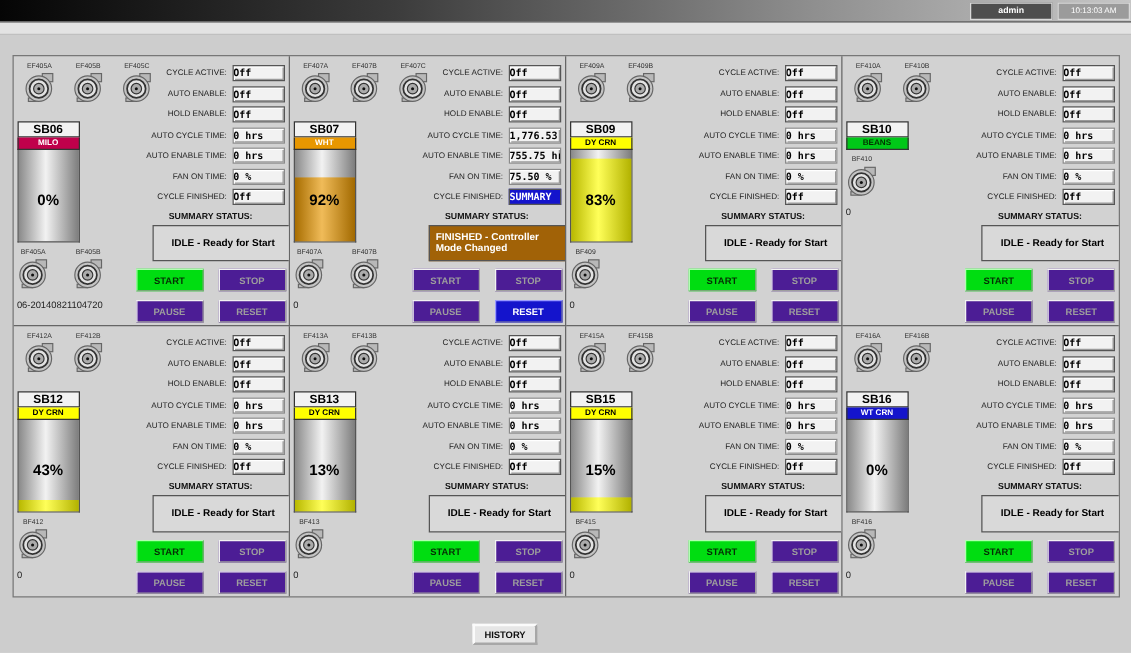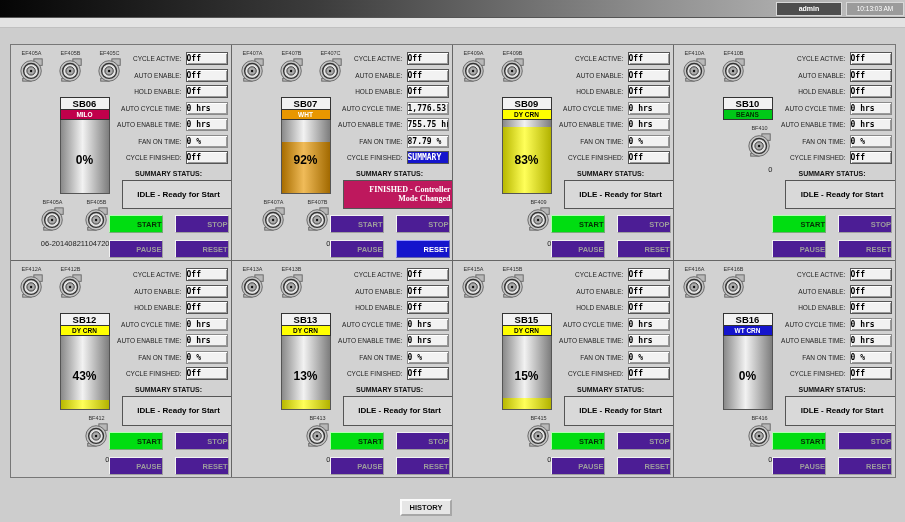--- a/index.html
+++ b/index.html
@@ -41,21 +41,21 @@
     display:grid; grid-template-columns:repeat(4,1fr);
     grid-template-rows:repeat(2,216px);
   }
   .panel {
     border-right:1px solid #666; border-bottom:1px solid #666;
     display:flex; padding:3px 3px 2px 3px; overflow:hidden; position:relative;
   }
   .panel:nth-child(4n) { border-right:none; }
   .panel:nth-child(n+5) { border-bottom:none; }
 
-  .left-col { width:96px; flex:none; display:flex; flex-direction:column; align-items:flex-end; }
+  .left-col { width:96px; flex:none; display:flex; flex-direction:column; align-items:flex-start; }
   .top-fans { display:flex; gap:13px; align-self:flex-start; margin:2px 0 0 5px; height:38px; }
   .fan { display:flex; flex-direction:column; align-items:center; }
   .fan-label { font-size:5.5px; color:#333; margin-bottom:1px; white-space:nowrap; }
 
   .tank { margin-top:9px; width:50px; flex:none; }
   .tank-id {
     height:13px; background:#f2f2f2; border:1px solid #333;
     font-weight:bold; font-size:9.5px; text-align:center; line-height:12px; color:#000;
   }
   .tank-product {
@@ -87,41 +87,40 @@
     box-shadow:inset 1px 1px 0 #fff, inset -1px -1px 0 #9a9a9a;
     font-size:8px; font-weight:bold; text-align:left; line-height:12px;
     font-family:"DejaVu Sans Mono", monospace; color:#000;
     white-space:nowrap; overflow:hidden;
   }
   .val-time { border-color:#8a8a8a; }
   .val-finished { background:#1414cc; color:#fff; box-shadow:none; }
   .summary-label { text-align:center; font-size:7px; font-weight:bold; margin:2px 0 3px; }
   .summary-box {
     align-self:center; width:114px; height:34px; border:1px solid #555; background:#d9d9d9;
-    display:flex; align-items:center; justify-content:center; text-align:right;
+    display:flex; align-items:center; justify-content:center; text-align:left;
     font-size:8px; font-weight:bold; padding:0 5px; color:#000;margin-left:20px;
   }
-  .summary-alarm { background:#be185d; color:#fff;font-family:Liberation Serif, serif; }
+  .summary-alarm { background:#a16207; color:#fff; }
   .btn-grid {
     display:grid; grid-template-columns:54px 54px; gap:7px 12px;
     justify-content:center; margin-top:6px;
   }
   .hmi-btn {
     height:18px; font-size:7.5px; font-weight:bold;
     font-family:"Liberation Sans",sans-serif;
-    text-align:right;
   }
   .btn-green { background:#00dd11; color:#063; border:1px outset #b0ffb0; color:#052e05; }
   .btn-blue  { background:#1414cc; color:#fff; border:1px outset #9a9aff; }
   .btn-off   { background:#4c1d95; color:#9d9d9d; border:1px outset #f2f2f2; }
 
   
   .footer { position:relative; height:40px; }
   .history-btn {
-    position:absolute; left:400px; top:21px; width:52px; height:17px;
+    position:absolute; left:378px; top:21px; width:52px; height:17px;
     background:#e6e6e6; border:2px outset #fbfbfb; font-size:7.5px; font-weight:bold;
     font-family:"Liberation Sans",sans-serif; color:#111;
   }
 </style>
 </head>
 <body>
 
 <div class="header">
   <button class="admin-btn">admin</button>
   <div class="time-box">10:13:03 AM</div>
@@ -328,21 +327,21 @@
       <div class="field-row">
         <div class="field-label">AUTO CYCLE TIME:</div>
         <div class="field-value val-time">1,776.53 hrs</div>
       </div>
       <div class="field-row">
         <div class="field-label">AUTO ENABLE TIME:</div>
         <div class="field-value val-time">755.75 hrs</div>
       </div>
       <div class="field-row">
         <div class="field-label">FAN ON TIME:</div>
-        <div class="field-value val-time">87.79 %</div>
+        <div class="field-value val-time">75.50 %</div>
       </div>
       <div class="field-row">
         <div class="field-label">CYCLE FINISHED:</div>
         <div class="field-value val-finished">SUMMARY</div>
       </div>
       <div class="summary-label">SUMMARY STATUS:</div>
       <div class="summary-box summary-alarm">FINISHED - Controller Mode Changed</div>
       <div class="btn-grid">
         <button class="hmi-btn btn-off">START</button>
         <button class="hmi-btn btn-off">STOP</button>

